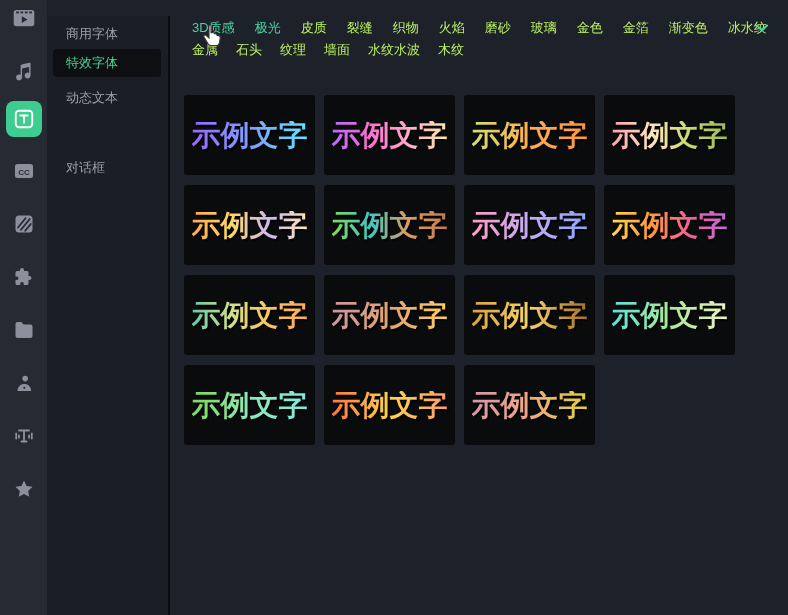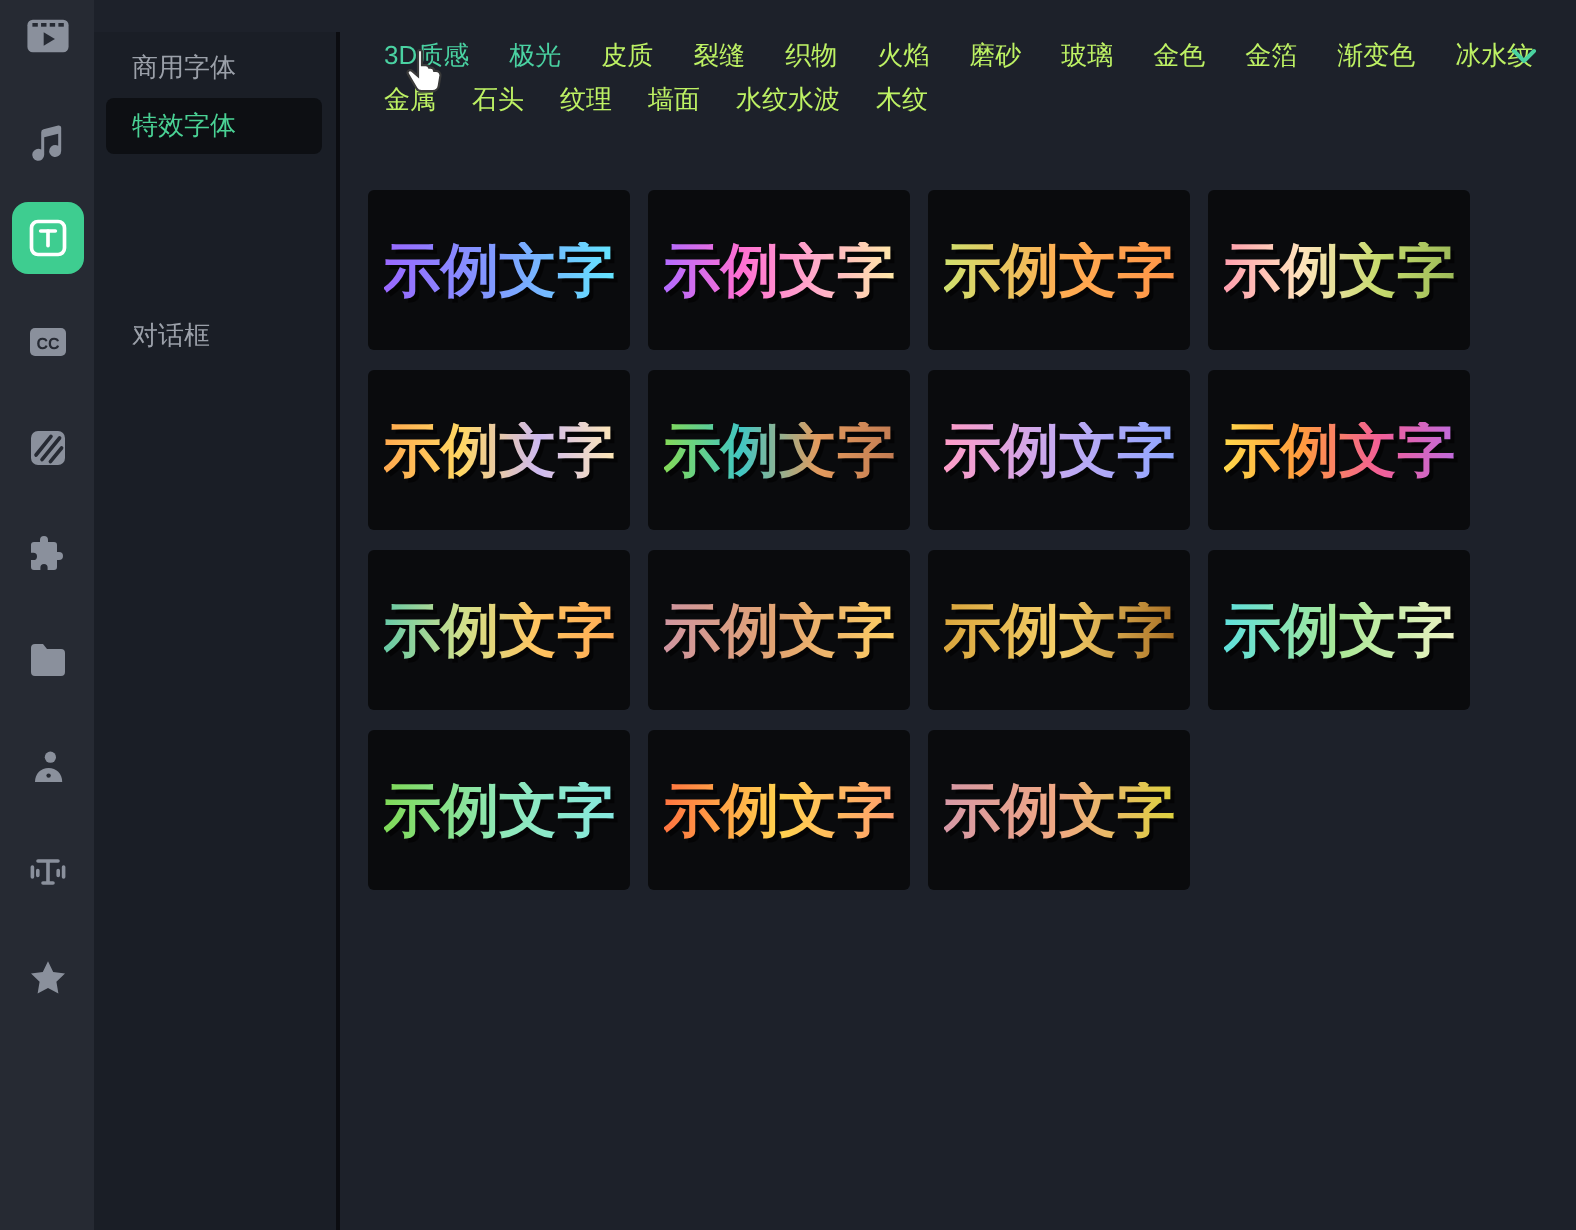--- a/index.html
+++ b/index.html
@@ -134,20 +134,21 @@
         <span>
           <svg viewBox="0 0 24 24" width="24" height="24" fill="#8a909c">
             <path d="M12 3.6l2.6 5.4 5.9.8-4.3 4.1 1 5.9-5.2-2.8-5.2 2.8 1-5.9L3.5 9.8l5.9-.8z"></path>
           </svg>
         </span>
       </div>
     </div>
   <div id="panel">
       <div class="menu-item" style="top: 4px;">商用字体</div>
       <div class="menu-item active" style="top: 33px;">特效字体</div>
+      <div class="menu-item" style="top: 68px;">动态文本</div>
       <div class="menu-item" style="top: 138px;">对话框</div>
     </div>
   <div id="tabs-row1" class="tab-row">
       <span class="tab active">3D质感</span>
       <span class="tab active">极光</span>
       <span class="tab">皮质</span>
       <span class="tab">裂缝</span>
       <span class="tab">织物</span>
       <span class="tab">火焰</span>
       <span class="tab">磨砂</span>

